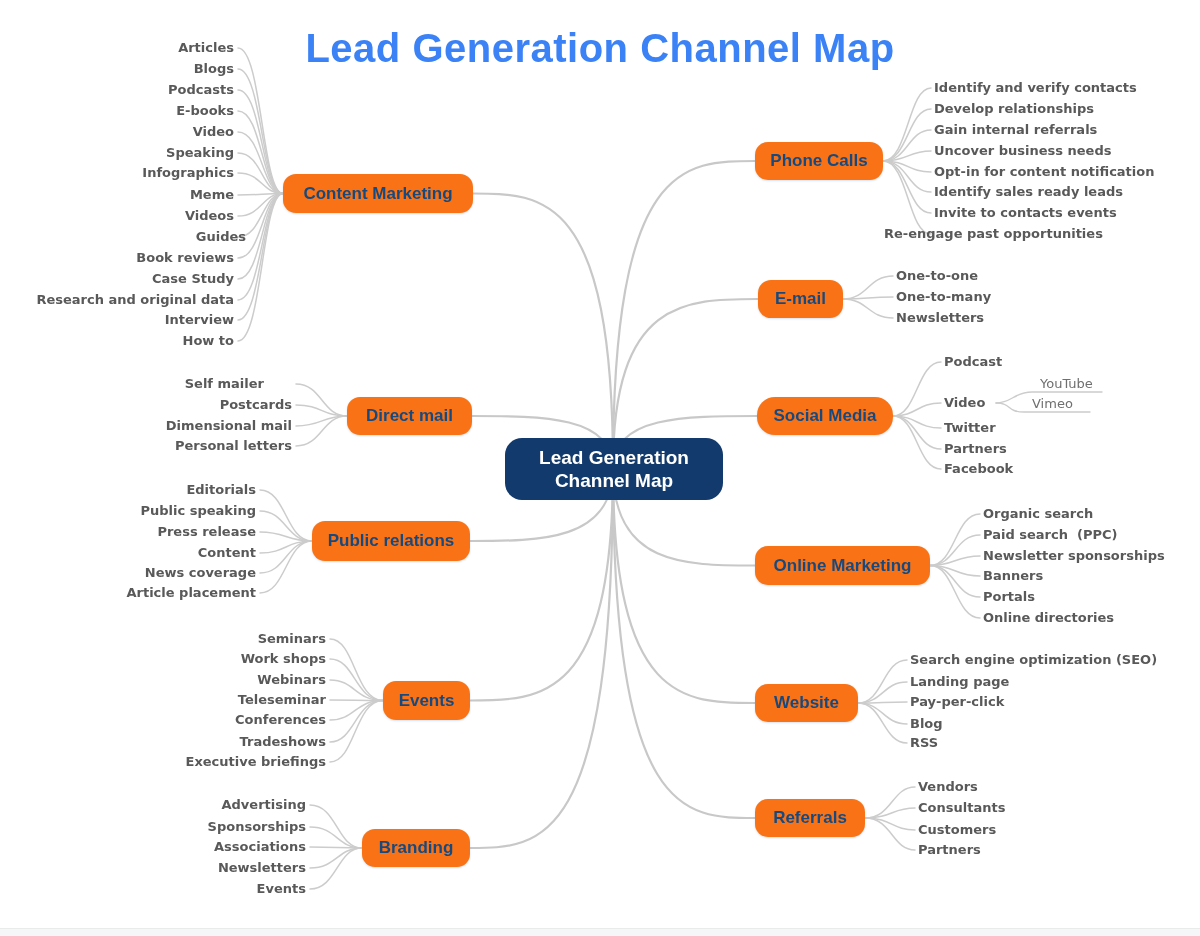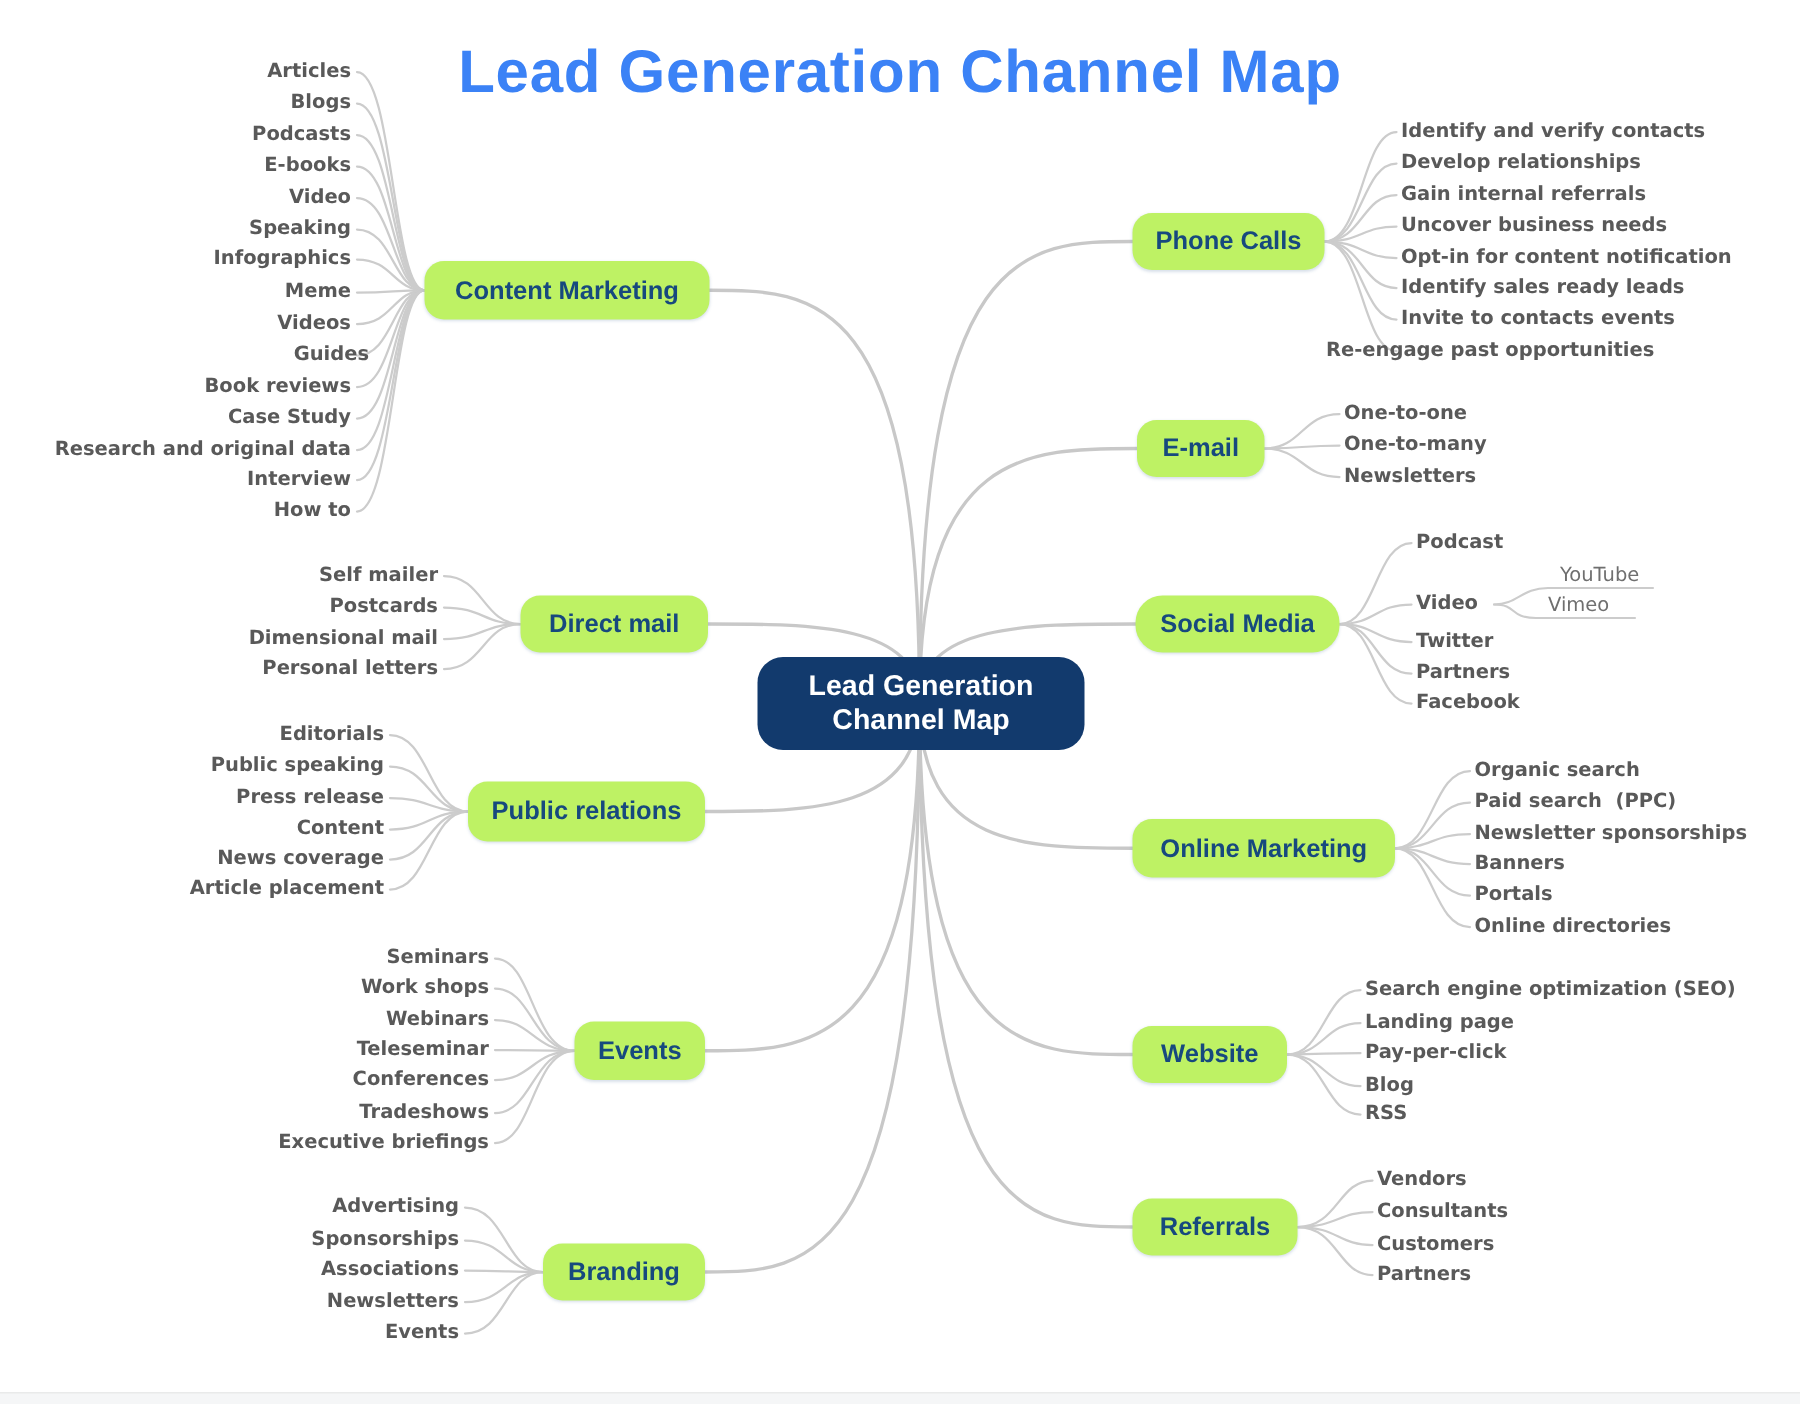--- a/index.html
+++ b/index.html
@@ -4,21 +4,21 @@
 <style>
   html,body{margin:0;padding:0;background:#ffffff;}
   .canvas{position:relative;width:1200px;height:936px;background:#ffffff;overflow:hidden;
           font-family:"Liberation Sans",sans-serif;}
   #connector-svg{position:absolute;left:0;top:0;z-index:0;}
   .title{position:absolute;top:26px;left:0;right:0;margin:0;text-align:center;
          font-size:40px;font-weight:700;color:#3b82f6;letter-spacing:.5px;z-index:2;}
   .center-node{position:absolute;left:505px;top:438px;width:218px;height:62px;
          background:#123a6d;border-radius:17px;color:#ffffff;display:flex;flex-direction:column;
          align-items:center;justify-content:center;font-size:19px;font-weight:700;line-height:23px;z-index:3;}
-  .branch-node{position:absolute;background:#bef264;border-radius:13px;color:#17497e;
+  .branch-node{position:absolute;background:#f97316;border-radius:13px;color:#17497e;
          display:flex;align-items:center;justify-content:center;font-size:17px;font-weight:600;
          z-index:2;box-shadow:0 1px 2px rgba(100,130,170,.25);}
   .leaf{position:absolute;font-family:"DejaVu Sans",sans-serif;font-size:13px;font-weight:700;
          color:#595959;white-space:pre;line-height:18px;z-index:2;}
   .leaf.sub{font-weight:400;color:#6f6f6f;}
   .footer{position:absolute;left:0;right:0;bottom:0;height:7px;background:#f5f6f7;
          border-top:1px solid #e9eaea;z-index:1;}
 </style>
 </head>
 <body>
@@ -123,21 +123,21 @@
       <div class="leaf" style="top: 164px; right: 966px; text-align: right;">Infographics</div>
       <div class="leaf" style="top: 186px; right: 966px; text-align: right;">Meme</div>
       <div class="leaf" style="top: 207px; right: 966px; text-align: right;">Videos</div>
       <div class="leaf" style="top: 228px; right: 954px; text-align: left; margin-left: 39px;">Guides</div>
       <div class="leaf" style="top: 249px; right: 966px; text-align: right;">Book reviews</div>
       <div class="leaf" style="top: 270px; right: 966px; text-align: right;">Case Study</div>
       <div class="leaf" style="top: 291px; right: 966px; text-align: right;">Research and original data</div>
       <div class="leaf" style="top: 311px; right: 966px; text-align: right;">Interview</div>
       <div class="leaf" style="top: 332px; right: 966px; text-align: right;">How to</div>
       <div class="branch-node" style="left: 347px; top: 397px; width: 125px; height: 38px;">Direct mail</div>
-      <div class="leaf" style="top: 375px; right: 908px; text-align: left;">Self mailer</div>
+      <div class="leaf" style="top: 375px; right: 936px; text-align: left;">Self mailer</div>
       <div class="leaf" style="top: 396px; right: 908px; text-align: right;">Postcards</div>
       <div class="leaf" style="top: 417px; right: 908px; text-align: right;">Dimensional mail</div>
       <div class="leaf" style="top: 437px; right: 908px; text-align: right;">Personal letters</div>
       <div class="branch-node" style="left: 312px; top: 521px; width: 158px; height: 40px;">Public relations</div>
       <div class="leaf" style="top: 481px; right: 944px; text-align: right;">Editorials</div>
       <div class="leaf" style="top: 502px; right: 944px; text-align: right;">Public speaking</div>
       <div class="leaf" style="top: 523px; right: 944px; text-align: right;">Press release</div>
       <div class="leaf" style="top: 544px; right: 944px; text-align: right;">Content</div>
       <div class="leaf" style="top: 564px; right: 944px; text-align: right;">News coverage</div>
       <div class="leaf" style="top: 584px; right: 944px; text-align: right;">Article placement</div>

